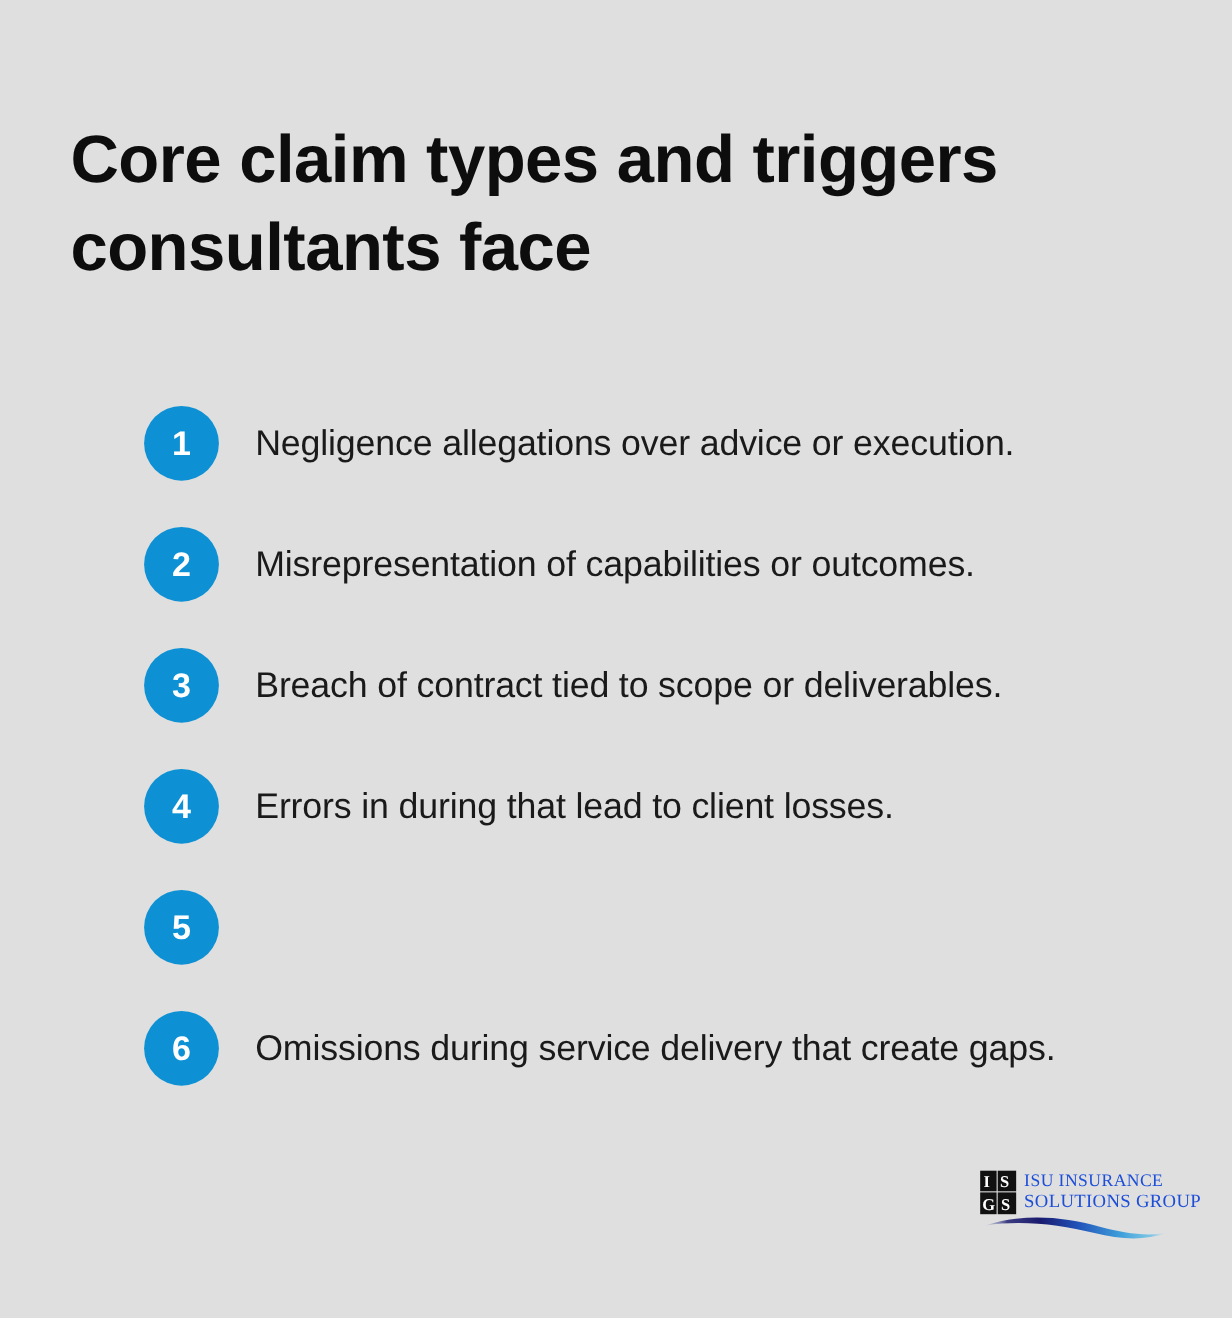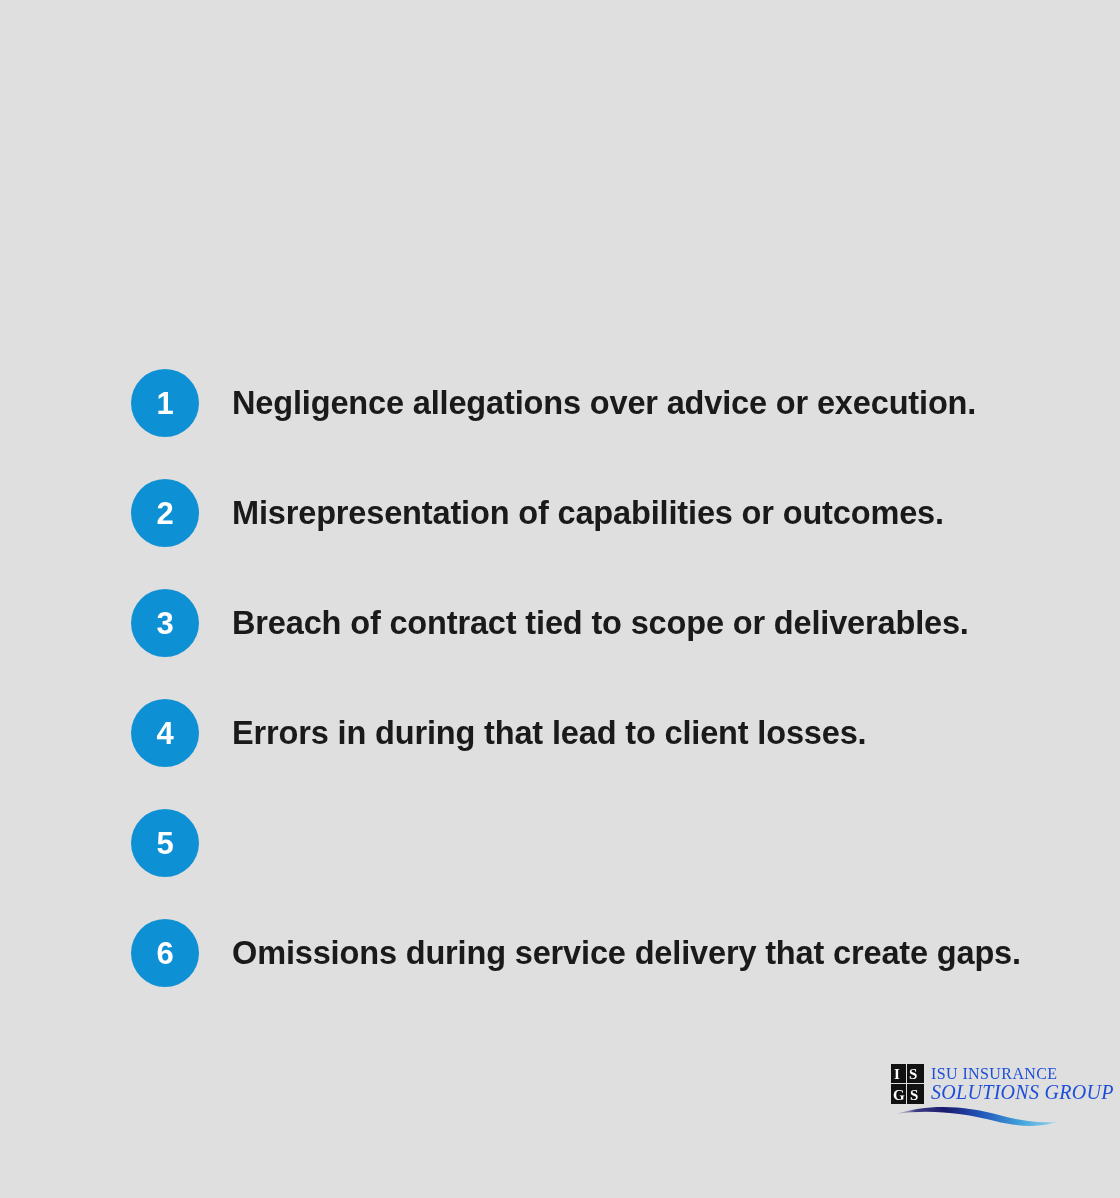--- a/index.html
+++ b/index.html
@@ -82,21 +82,21 @@
     justify-content: center;
     line-height: 1;
     user-select: none;
   }
 
   .claim-text {
     flex: 1 1 auto;
     margin-left: 33px;
     font-family: "Liberation Sans", "DejaVu Sans", sans-serif;
     font-size: 32.5px;
-    font-weight: 700;
+    font-weight: 400;
     line-height: 40px;
     color: #1a1a1a;
     letter-spacing: -0.15px;
     white-space: nowrap;
   }
 
   
   .brand-logo {
     position: absolute;
     left: 891px;
@@ -128,38 +128,41 @@
   }
 
   .logo-line {
     display: block;
     font-size: 16px;
     letter-spacing: 0.4px;
     white-space: nowrap;
   }
 
   .logo-line-2 {
-    font-size: 20px;
+    font-size: 17px;
     letter-spacing: 0.3px;
-    font-style: italic;
   }
 
   .logo-swoosh {
     position: absolute;
     left: 4px;
     top: 39px;
     width: 166px;
     height: 26px;
   }
 </style>
 </head>
 <body>
 
 <div class="infographic">
 
+  <div class="title-block">
+    <h1 class="page-title">Core claim types and triggers
+consultants face</h1>
+  </div>
 
   <ul class="claims-list">
 
     <li class="claim-row">
       <span class="claim-badge">1</span>
       <span class="claim-text">Negligence allegations over advice or execution.</span>
     </li>
 
     <li class="claim-row">
       <span class="claim-badge">2</span>

